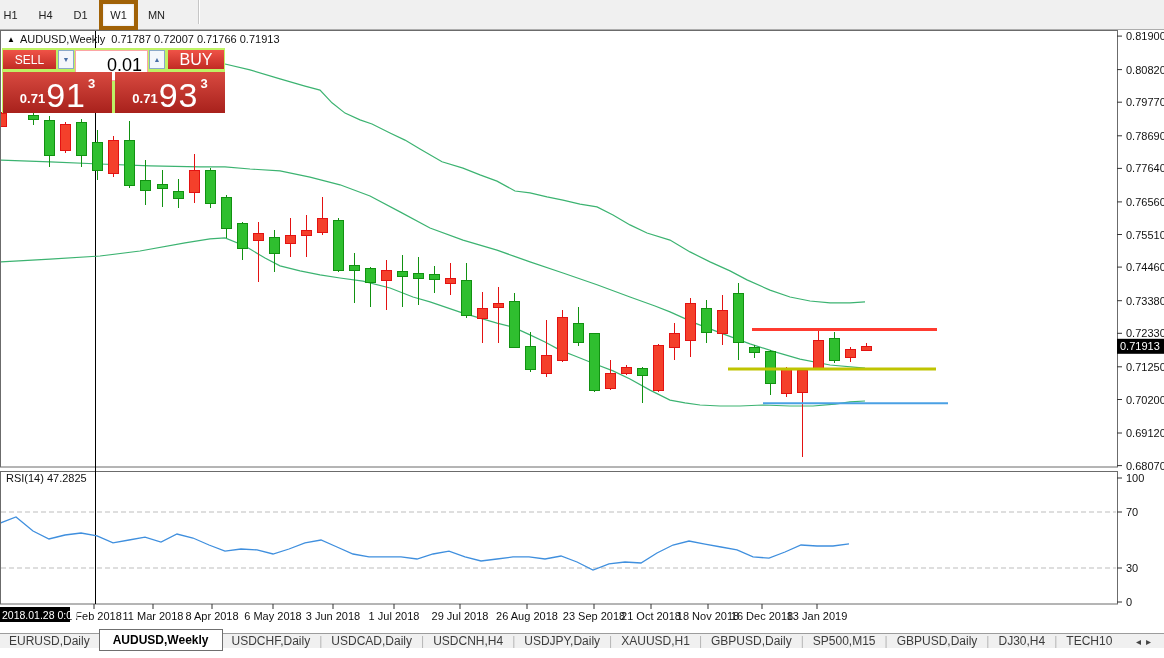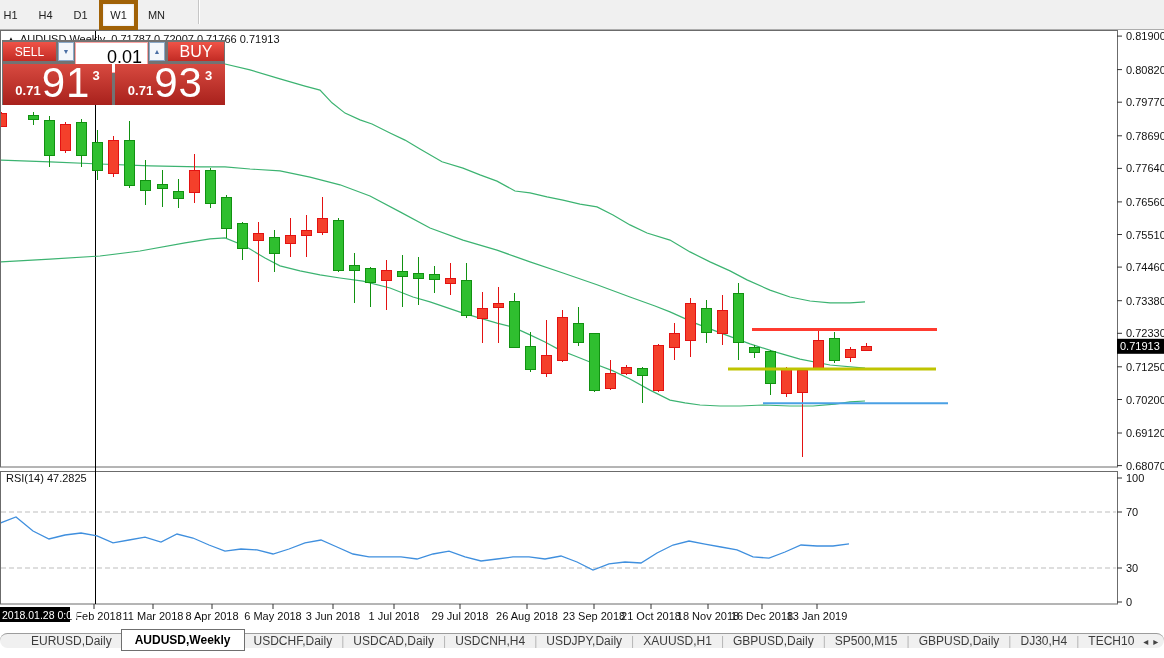--- a/index.html
+++ b/index.html
@@ -12,42 +12,42 @@
   .tf-btn{min-width:31px;height:22px;line-height:22px;text-align:center;font-size:11px;
           color:#222;border:1px solid transparent;margin:0 1px;}
   .tf-btn.active{background:#fcfcfc;border:4px solid #a16207;box-shadow:inset 0 0 2px #d0d0d0;}
   .tb-divider{width:1px;height:24px;background:#c6c6c6;margin-left:6px;border-right:1px solid #fff;}
   
   svg.chart{position:absolute;left:0;top:0;}
   
   .title-row{position:absolute;left:7px;top:33px;font-size:11px;color:#111;display:flex;align-items:center;z-index:3;}
   .title-row .tri{font-size:8px;margin-right:5px;color:#000;}
   
-  .panel{position:absolute;left:2px;top:40px;width:223px;height:65px;background:#737373;z-index:5;}
+  .panel{position:absolute;left:2px;top:48px;width:223px;height:65px;background:#bef264;z-index:5;}
   .btn-red{background:linear-gradient(#ef5347,#c22b24);color:#fff;display:flex;align-items:center;justify-content:center;}
   .btn-sell{position:absolute;left:1px;top:2px;width:53px;height:19px;font-size:12px;}
   .btn-buy{position:absolute;left:166px;top:2px;width:56px;height:19px;font-size:16px;}
   .spin{position:absolute;top:2px;width:16px;height:19px;background:#f4f7fb;border:1px solid #8aa8c8;
         color:#4a6fa5;font-size:7px;display:flex;align-items:center;justify-content:center;box-sizing:border-box;}
   .spin-down{left:56px;}
   .spin-up{left:147px;}
   .vol{position:absolute;left:73px;top:2px;width:73px;height:31px;background:#fff;border:1px solid #fca5a5;
        font-size:18px;color:#000;display:flex;align-items:center;justify-content:flex-end;
        padding-right:5px;box-sizing:border-box;}
   .bigbox{position:absolute;top:24px;height:41px;background:linear-gradient(#d84a40,#a8211c);color:#fff;
           display:flex;align-items:flex-end;justify-content:center;padding-bottom:2px;box-sizing:border-box;}
   .big-sell{left:1px;width:109px;}
   .big-buy{left:113px;width:110px;}
   .bigbox .small{font-size:13px;font-weight:bold;margin:0 1px 5px 0;}
-  .bigbox .big{font-size:42px;line-height:0.95;letter-spacing:1px;}
+  .bigbox .big{font-size:34px;line-height:0.95;letter-spacing:1px;}
   .bigbox .sup{font-size:13px;font-weight:bold;margin:0 0 20px 2px;}
   
   .tabbar{position:absolute;left:0;top:633px;width:1164px;height:15px;background:#f0f0f0;
           border-top:1px solid #9c9c9c;display:flex;align-items:center;font-size:12px;color:#3c3c3c;
-          padding-left:22px;box-sizing:border-box;border-radius:8px;}
+          padding-left:0;box-sizing:border-box;}
   .tab{padding:3px 9px;white-space:nowrap;}
   .tab.active{background:#fff;border:1px solid #6f6f6f;font-weight:bold;color:#000;padding:3px 13px;margin-top:-2px;}
   .sep{color:#b5b5b5;}
   .tab-arrows{margin-left:auto;margin-right:8px;color:#444;font-size:10px;letter-spacing:5px;white-space:nowrap;}
 </style>
 </head>
 <body>
 
 <div class="wrap">
 

